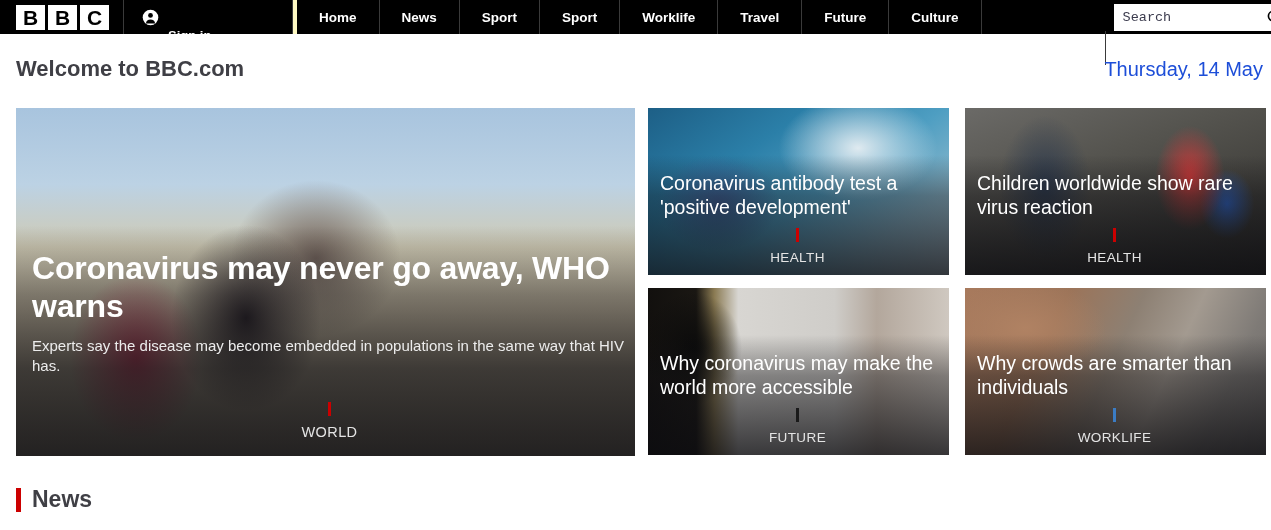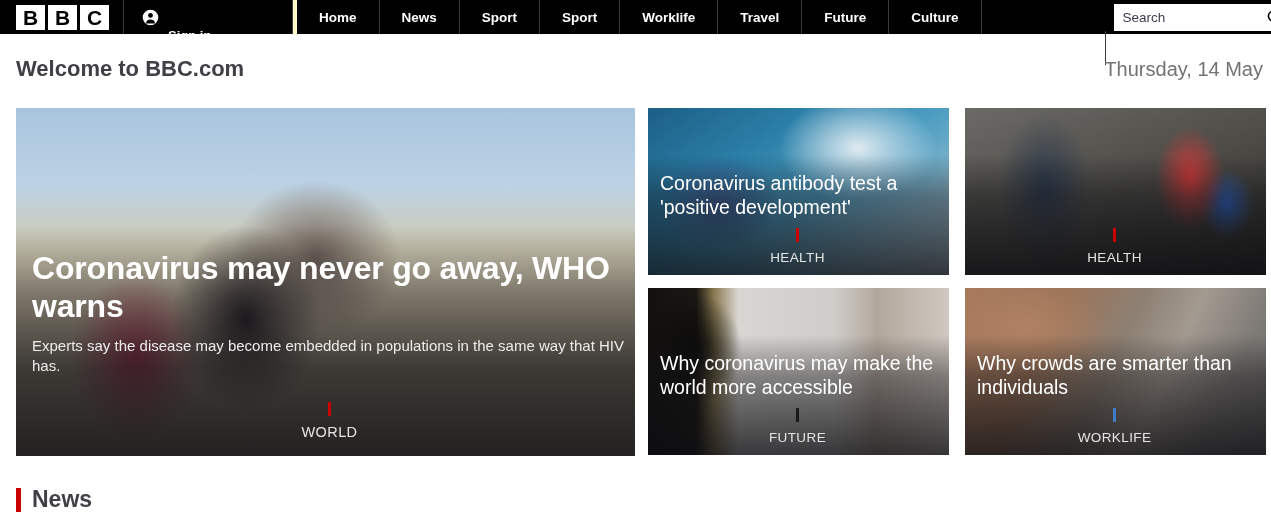--- a/index.html
+++ b/index.html
@@ -109,21 +109,21 @@
     background: #ffffff;
     width: 176px;
     height: 27px;
     padding: 0 7px 0 9px;
   }
   .search-input {
     border: none;
     outline: none;
     font-size: 13.5px;
     color: #222222;
-    font-family: Liberation Sans, sans-serif;
+    font-family: Liberation Mono, monospace;
     width: 130px;
     background: transparent;
   }
   .search-input::placeholder { color: #3b3b4d; opacity: 1; }
   .search-icon { width: 17px; height: 17px; display: block; }
 
   
   .welcome-row {
     display: flex;
     align-items: baseline;
@@ -131,21 +131,21 @@
     padding: 22px 8px 14px 16px;
     height: 74px;
   }
   .welcome-title {
     font-size: 22px;
     font-weight: bold;
     color: #3f3f45;
   }
   .welcome-date {
     font-size: 20px;
-    color: #737373;
+    color: #1d4ed8;
   }
 
   
   .grid {
     display: flex;
     gap: 13px;
     padding: 0 5px 0 16px;
     height: 348px;
   }
   .hero {
@@ -366,20 +366,21 @@
             <span class="tag-bar" style="background:#cc0000"></span>
             <span class="tag-label">HEALTH</span>
           </div>
         </div>
       </div>
 
       <div class="card">
         <div class="photo photo-children"></div>
         <div class="scrim-card"></div>
         <div class="card-text">
+          <div class="card-headline">Children worldwide show rare virus reaction</div>
           <div class="tag">
             <span class="tag-bar" style="background:#cc0000"></span>
             <span class="tag-label">HEALTH</span>
           </div>
         </div>
       </div>
 
     </div>
 
     <div class="side-row">

